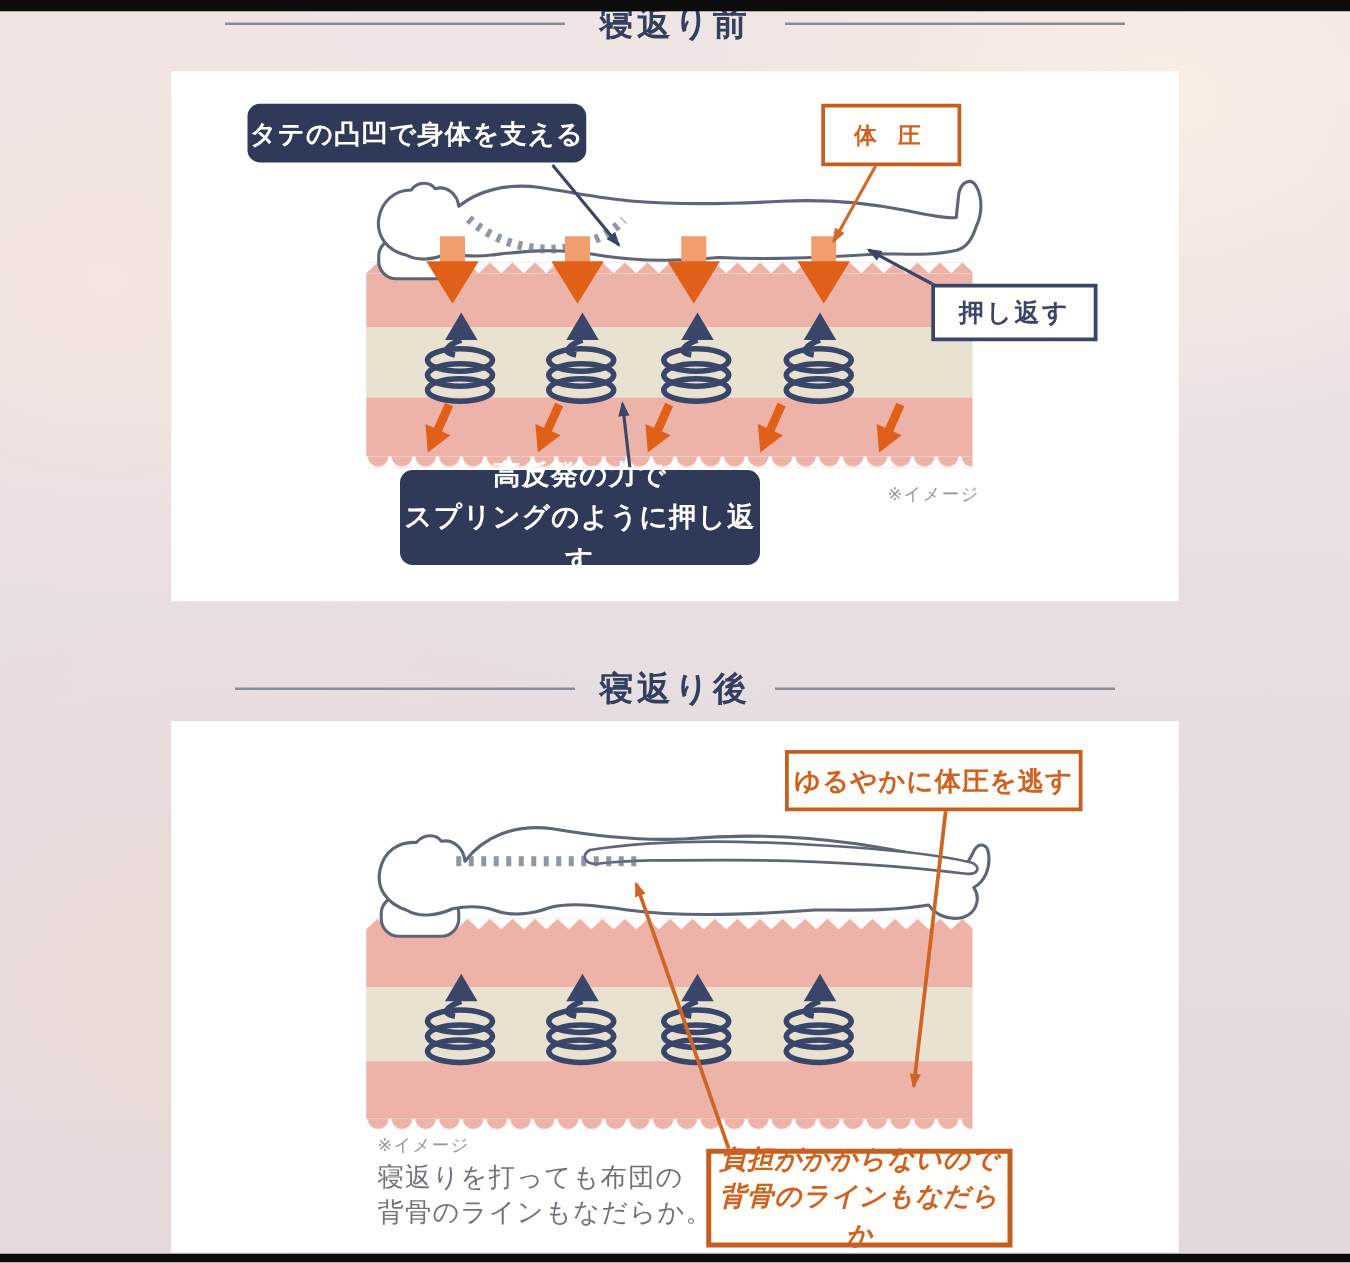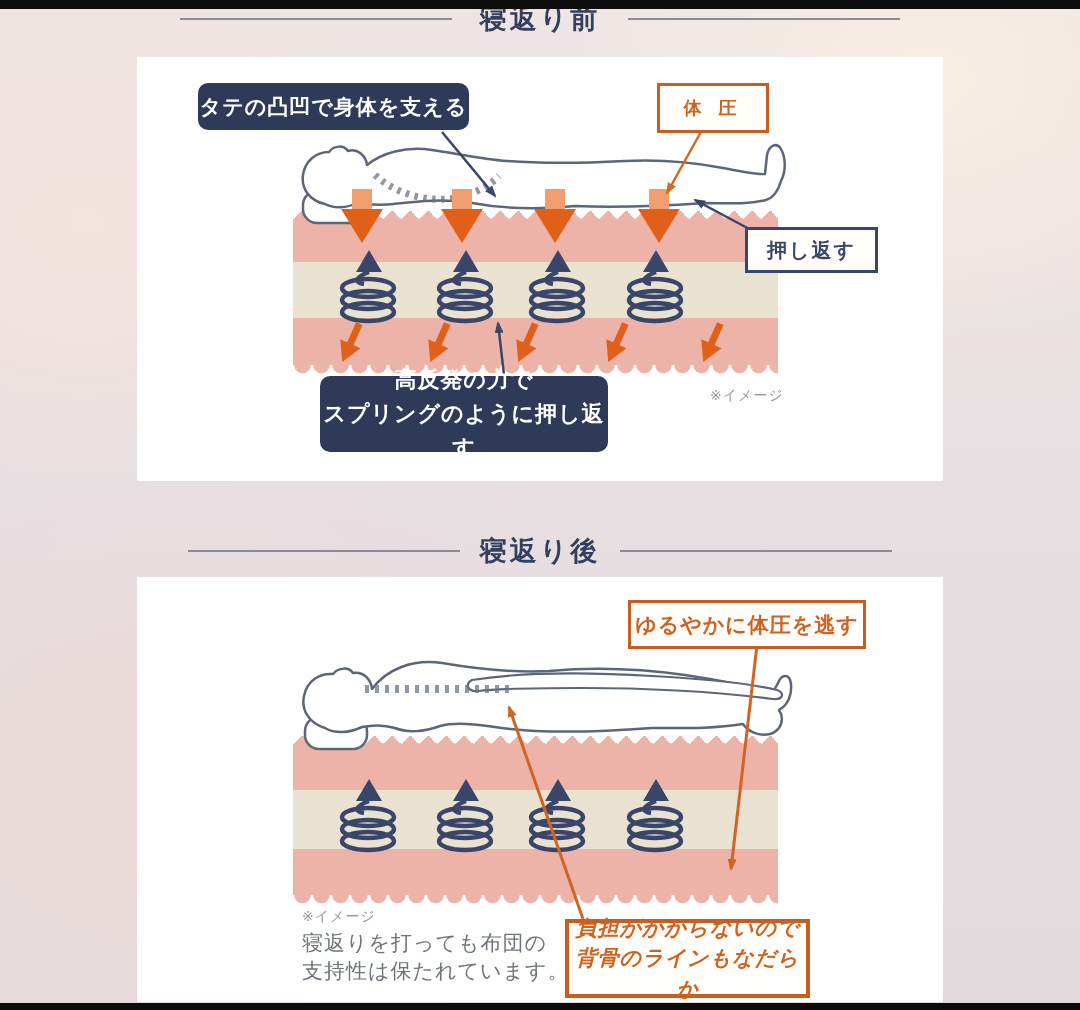--- a/index.html
+++ b/index.html
@@ -251,21 +251,21 @@
         </g>
 
       <path d="M 620,68 L 594,292" fill="none" stroke="#cf6524" stroke-width="3" marker-end="url(#arrow-orange2)"></path>
       <path d="M 446,342 L 372,130" fill="none" stroke="#cf6524" stroke-width="3" marker-end="url(#arrow-orange2)"></path>
     </svg>
 
     <div class="outline-box box-release">ゆるやかに体圧を逃す</div>
     <div class="img-note note2">※イメージ</div>
     <div class="caption">
       <span>寝返りを打っても布団の</span><br>
-      <span>支持性は保たれています。</span>
+      <span>背骨のラインもなだらか。</span>
     </div>
     <div class="outline-box box-burden">
       <span><span>負担がかからないので</span><br>
       <span>背骨のラインもなだらか</span></span>
     </div>
   </section>
 
   <div class="letterbox bottom"></div>
 </div>
 

